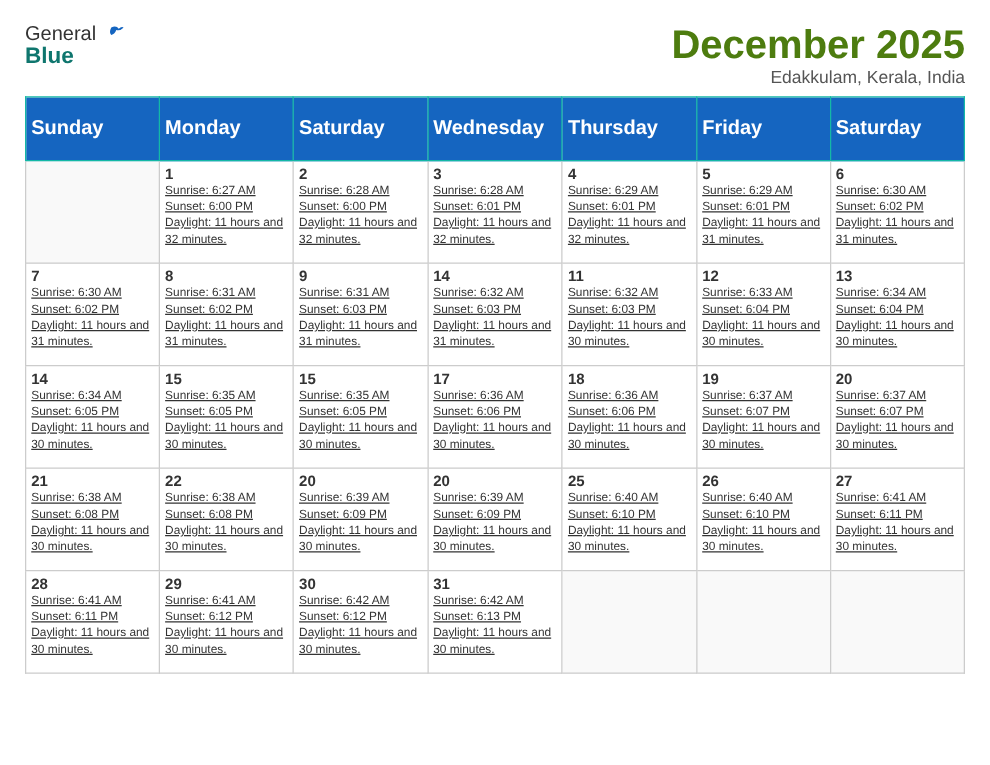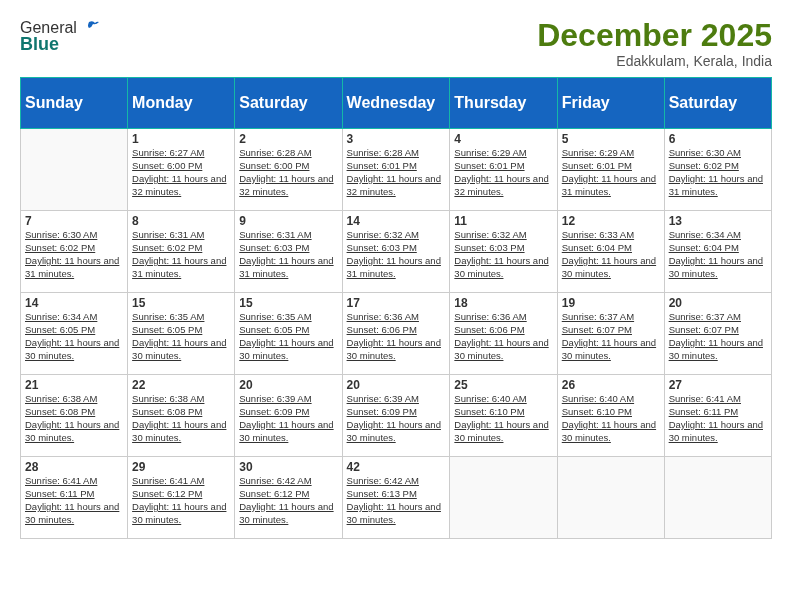--- a/index.html
+++ b/index.html
@@ -246,21 +246,21 @@
           </td>
           <td>
             <span class="day-number">29</span>
             <div class="day-detail">Sunrise: 6:41 AM<br>Sunset: 6:12 PM<br>Daylight: 11 hours and 30 minutes.</div>
           </td>
           <td>
             <span class="day-number">30</span>
             <div class="day-detail">Sunrise: 6:42 AM<br>Sunset: 6:12 PM<br>Daylight: 11 hours and 30 minutes.</div>
           </td>
           <td>
-            <span class="day-number">42</span>
+            <span class="day-number">31</span>
             <div class="day-detail">Sunrise: 6:42 AM<br>Sunset: 6:13 PM<br>Daylight: 11 hours and 30 minutes.</div>
           </td>
           <td class="empty-cell"></td>
           <td class="empty-cell"></td>
           <td class="empty-cell"></td>
         </tr>
       </tbody>
   </table>
 </div>
 

